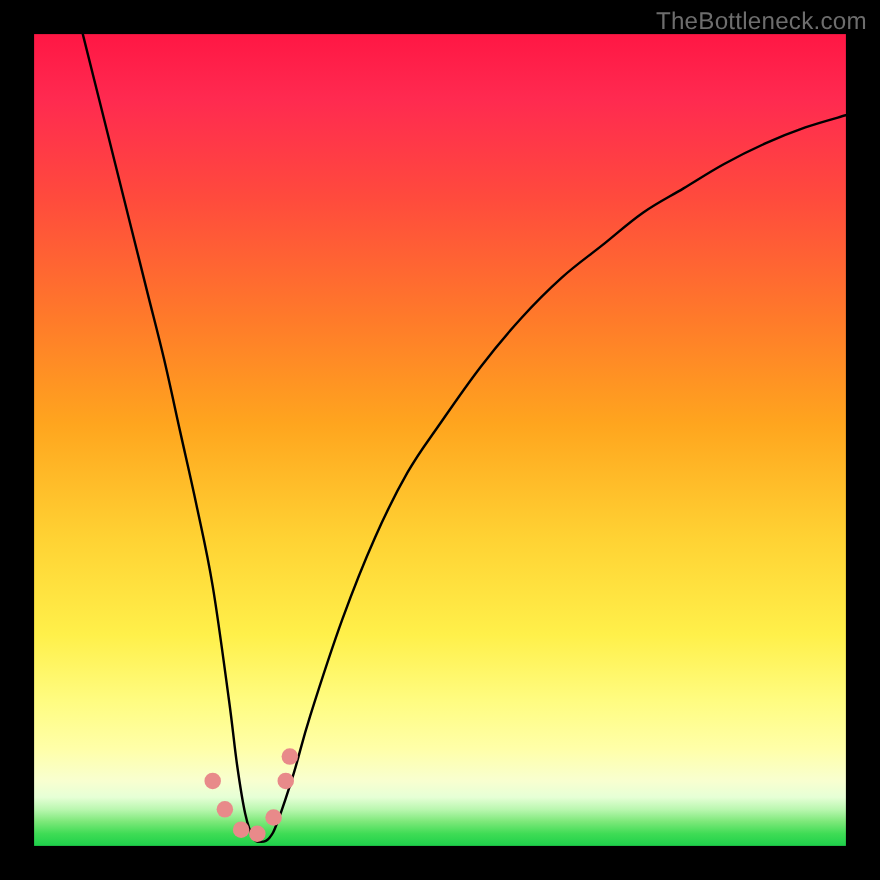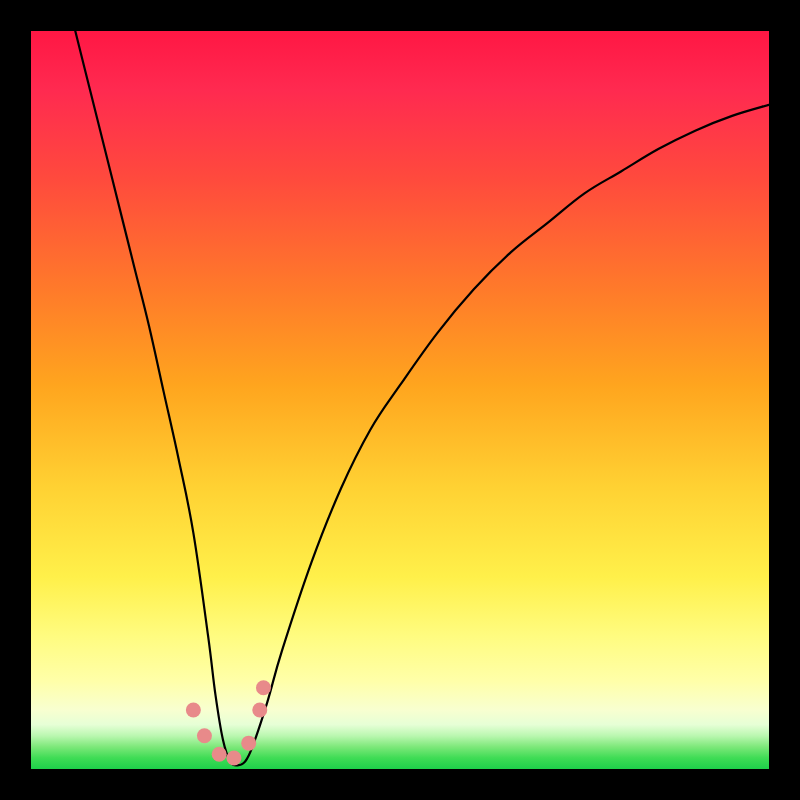--- a/index.html
+++ b/index.html
@@ -58,20 +58,21 @@
     top: 0;
     width: 738px;
     height: 738px;
     pointer-events: none;
   }
 </style>
 </head>
 <body>
 
 <div class="frame">
+  <div class="attribution">TheBottleneck.com</div>
 
   <div class="plot-area">
     <svg class="overlay" viewBox="0 0 738 738" preserveAspectRatio="none">
       <path id="curve-path" fill="none" stroke="#000000" stroke-width="2.2" stroke-linecap="round" d="M 44.28 0.00 C 46.94 10.63, 53.73 37.79, 59.04 59.04 C 64.35 80.29, 68.49 96.83, 73.80 118.08 C 79.11 139.33, 83.25 155.87, 88.56 177.12 C 93.87 198.37, 98.01 214.91, 103.32 236.16 C 108.63 257.41, 112.77 272.62, 118.08 295.20 C 123.39 317.78, 127.53 337.71, 132.84 361.62 C 138.15 385.53, 142.29 402.80, 147.60 428.04 C 152.91 453.28, 157.05 469.96, 162.36 501.84 C 167.67 533.72, 173.13 575.94, 177.12 605.16 C 181.11 634.38, 181.84 645.60, 184.50 664.20 C 187.16 682.80, 189.22 696.52, 191.88 708.48 C 194.54 720.44, 196.60 725.97, 199.26 730.62 C 201.92 735.27, 203.98 734.31, 206.64 734.31 C 209.30 734.31, 211.36 733.94, 214.02 730.62 C 216.68 727.30, 217.41 726.49, 221.40 715.86 C 225.39 705.23, 230.85 688.85, 236.16 671.58 C 241.47 654.31, 242.95 645.16, 250.92 619.92 C 258.89 594.68, 269.81 560.58, 280.44 531.36 C 291.07 502.14, 299.33 481.47, 309.96 457.56 C 320.59 433.65, 328.85 417.12, 339.48 398.52 C 350.11 379.92, 357.04 371.51, 369.00 354.24 C 380.96 336.97, 392.62 319.85, 405.90 302.58 C 419.18 285.31, 429.52 272.91, 442.80 258.30 C 456.08 243.69, 466.42 233.36, 479.70 221.40 C 492.98 209.44, 503.32 202.51, 516.60 191.88 C 529.88 181.25, 540.22 171.66, 553.50 162.36 C 566.78 153.06, 577.12 148.19, 590.40 140.22 C 603.68 132.25, 614.02 125.39, 627.30 118.08 C 640.58 110.77, 650.92 105.61, 664.20 99.63 C 677.48 93.65, 687.82 89.52, 701.10 84.87 C 714.38 80.22, 731.36 75.79, 738.00 73.80"></path>
       <g id="markers">
           <circle cx="162.36" cy="678.96" r="7.5" fill="#e88a8a" stroke="#d87474" stroke-width="0"></circle>
           <circle cx="173.43" cy="704.79" r="7.5" fill="#e88a8a" stroke="#d87474" stroke-width="0"></circle>
           <circle cx="188.19" cy="723.24" r="7.5" fill="#e88a8a" stroke="#d87474" stroke-width="0"></circle>
           <circle cx="202.95" cy="726.93" r="7.5" fill="#e88a8a" stroke="#d87474" stroke-width="0"></circle>
           <circle cx="217.71" cy="712.17" r="7.5" fill="#e88a8a" stroke="#d87474" stroke-width="0"></circle>

